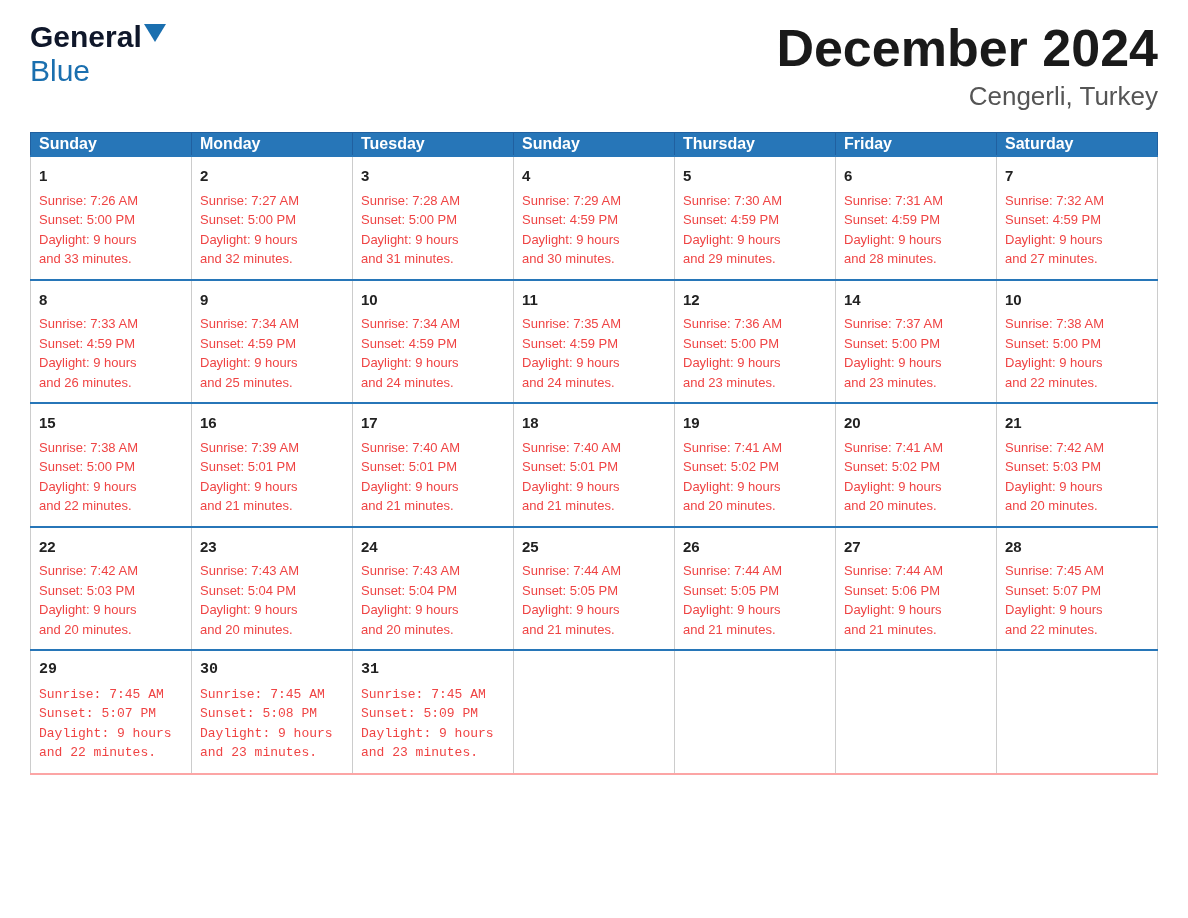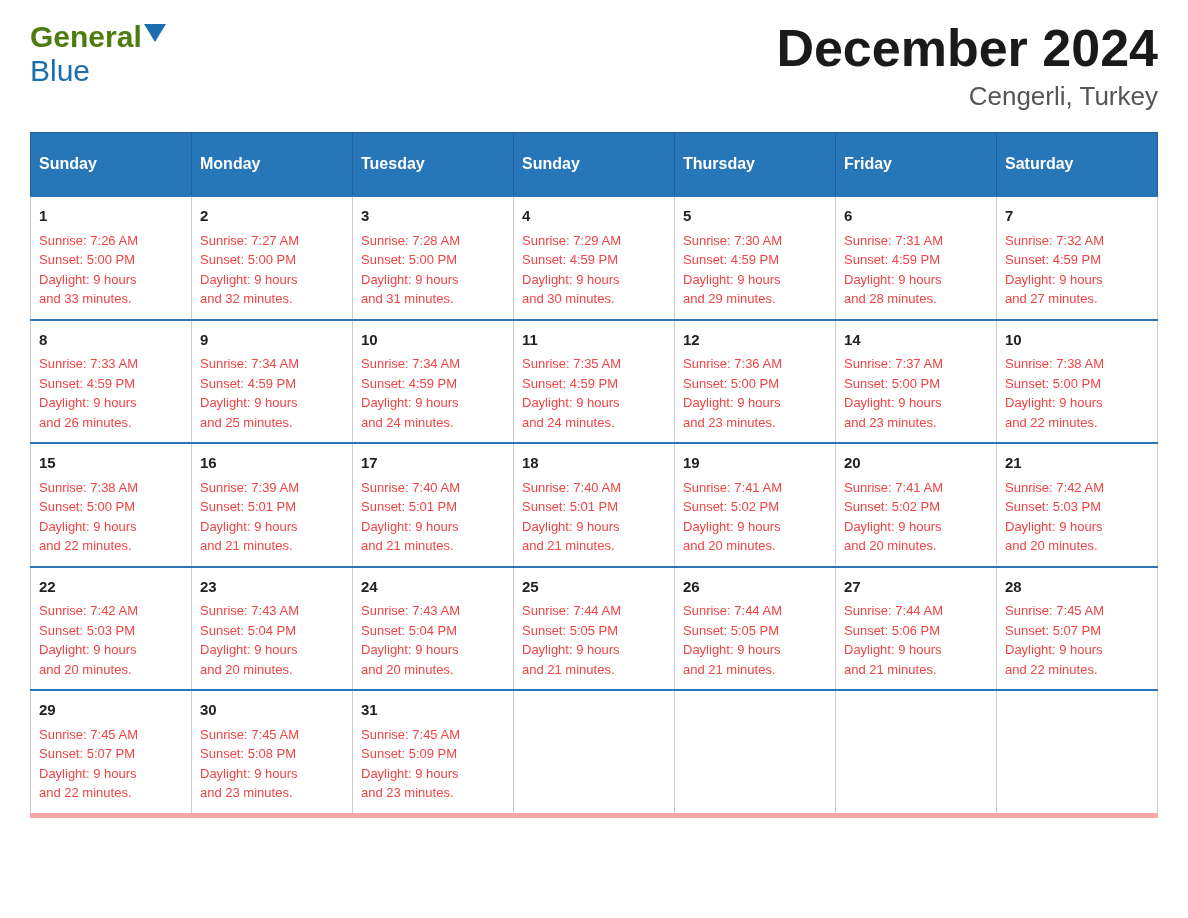--- a/index.html
+++ b/index.html
@@ -39,61 +39,62 @@
     table {
       width: 100%;
       border-collapse: collapse;
       table-layout: fixed;
     }
     thead th {
       background-color: #2776b8;
       color: #fff;
       font-size: 16px;
       font-weight: bold;
-      padding: 22px 8px;
+      padding: 2px 8px;
       text-align: left;
       border: 1px solid #2060a0;
     }
     tbody td {
       vertical-align: top;
       padding: 8px 8px 10px 8px;
       border-left: 1px solid #ccc;
       border-right: 1px solid #ccc;
       font-size: 13px;
       color: #222;
       line-height: 1.5;
       min-height: 90px;
     }
     tbody tr {
       border-top: 2px solid #2776b8;
       border-bottom: 1px solid #e0e0e0;
     }
     tbody tr:last-child {
-      border-bottom: 5px solid #fca5a5;
+      border-bottom: 2px solid #fca5a5;
+      font-family: Liberation Mono, monospace;
     }
     .day-number {
       font-size: 15px;
       font-weight: bold;
       margin-bottom: 3px;
     }
     .day-info {
       font-size: 13px;
       color: #ef4444;
     }
     .empty-cell {
       background: #fff;
     }
     .logo-img {
       display: inline-flex;
       align-items: flex-end;
     }
     .logo-general {
       font-size: 30px;
       font-weight: bold;
-      color: #4d7c0f;
+      color: #0f172a;
     }
     .logo-arrow {
       display: inline-block;
       margin-left: 2px;
       margin-bottom: 4px;
     }
     .logo-blue {
       font-size: 30px;
       font-weight: normal;
       color: #1a6faf;

